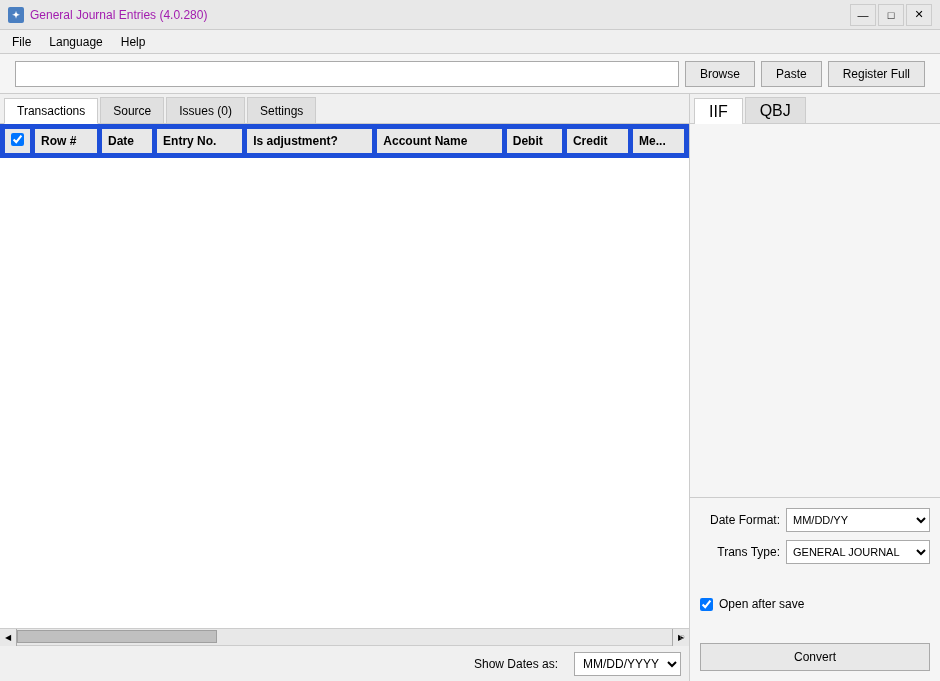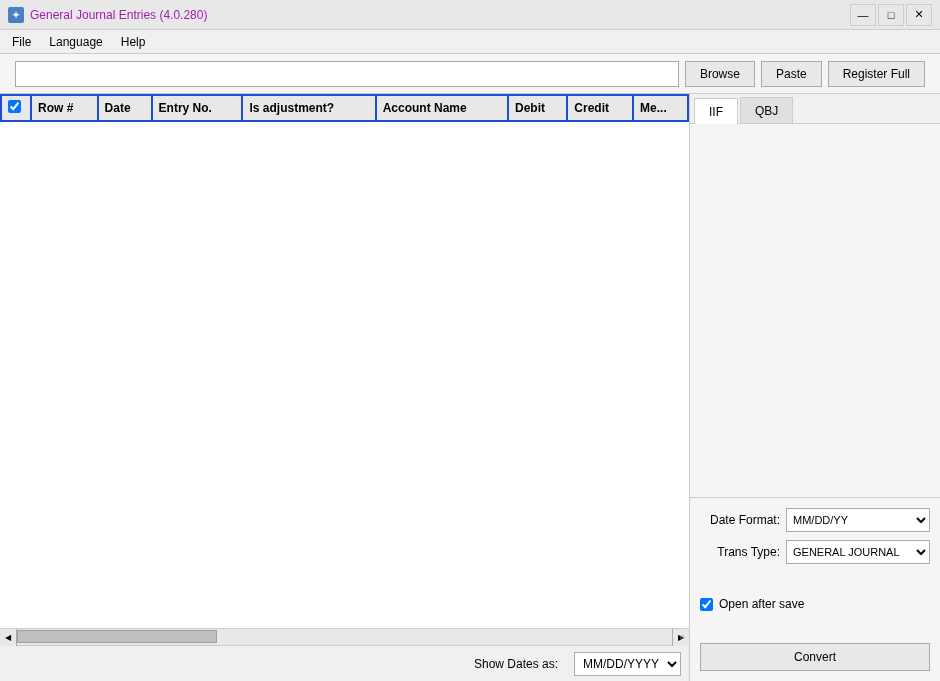--- a/index.html
+++ b/index.html
@@ -140,21 +140,21 @@
       overflow: auto;
       background: white;
     }
     .data-table {
       width: 100%;
       border-collapse: collapse;
       min-width: 660px;
     }
     .data-table th {
       background: #e8e8e8;
-      border: 2px solid #1d4ed8;
+      border: 5px solid #1d4ed8;
       padding: 4px 6px;
       text-align: left;
       font-weight: bold;
       font-size: 12px;
       white-space: nowrap;
       position: sticky;
       top: 0;
       margin-left: 32px;
     }
     .th-checkbox {
@@ -182,21 +182,21 @@
       height: 30px;
       align-items: flex-end;
       padding: 0 4px;
     }
     .right-tab {
       padding: 4px 14px;
       border: 1px solid #ccc;
       border-bottom: none;
       background: #e0e0e0;
       cursor: pointer;
-      font-size: 12px;
+      font-size: 16px;
       margin-right: 2px;
       height: 26px;
       display: flex;
       align-items: center;
     }
     .right-tab.active {
       background: white;
       margin-bottom: -1px;
     }
     .right-content {
@@ -273,20 +273,34 @@
   <input class="toolbar-input" type="text" style="">
   <button class="toolbar-btn">Browse</button>
   <button class="toolbar-btn">Paste</button>
   <button class="toolbar-btn">Register Full</button>
 </div>
 
 <div class="main-area">
 
   <div class="left-panel">
 
+    <div class="tabs">
+      <div class="tab active">
+        <span>Transactions</span>
+      </div>
+      <div class="tab">
+        <span>Source</span>
+      </div>
+      <div class="tab">
+        <span>Issues (0)</span>
+      </div>
+      <div class="tab">
+        <span>Settings</span>
+      </div>
+    </div>
 
     <div class="table-container">
       <table class="data-table">
         <thead>
           <tr>
             <th class="th-checkbox">
               <input type="checkbox" checked="" style="">
             </th>
             <th>Row #</th>
             <th>Date</th>

